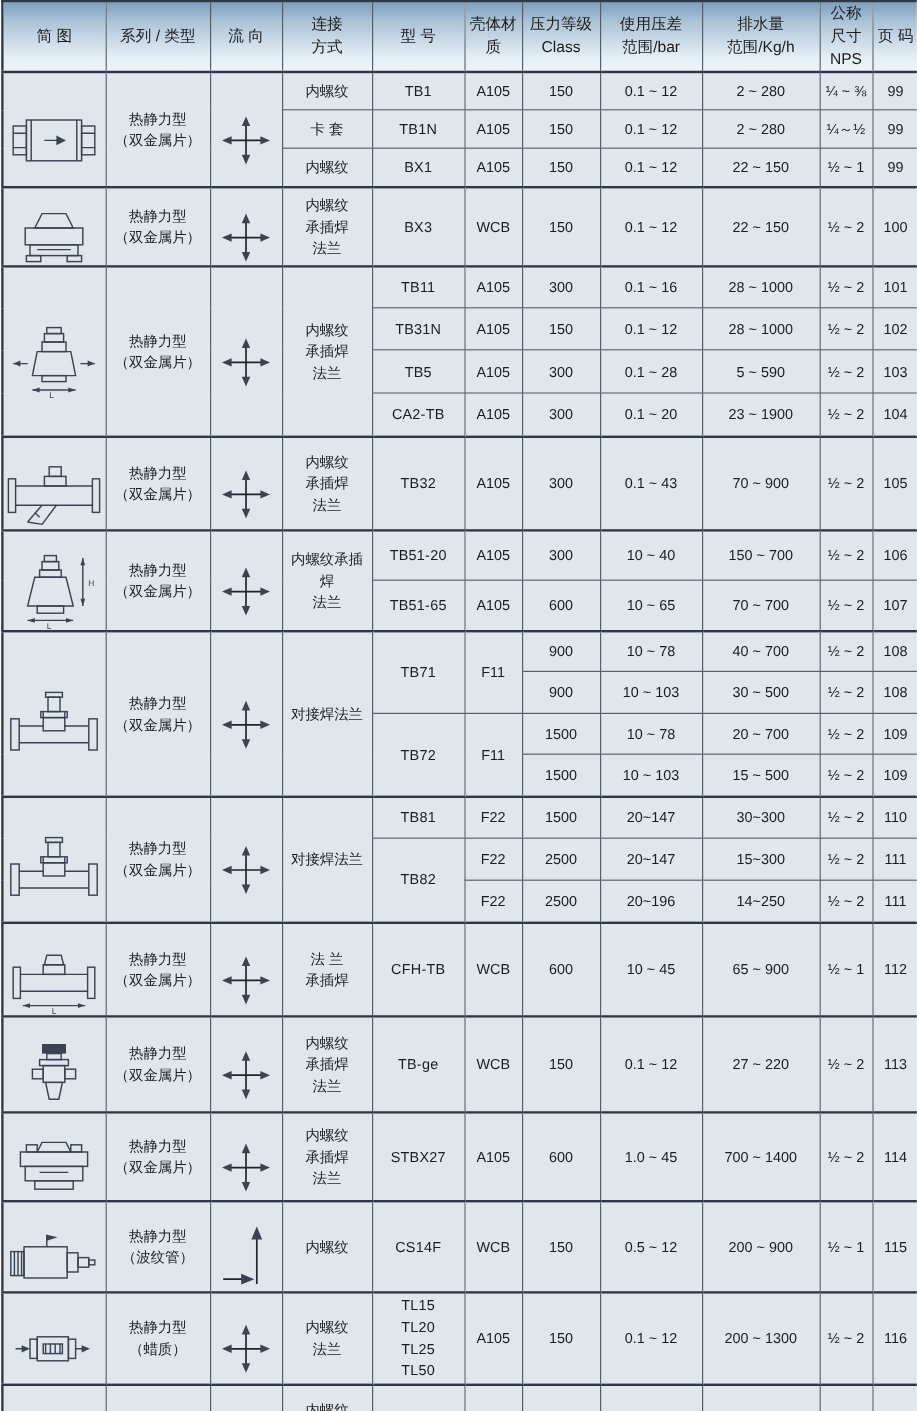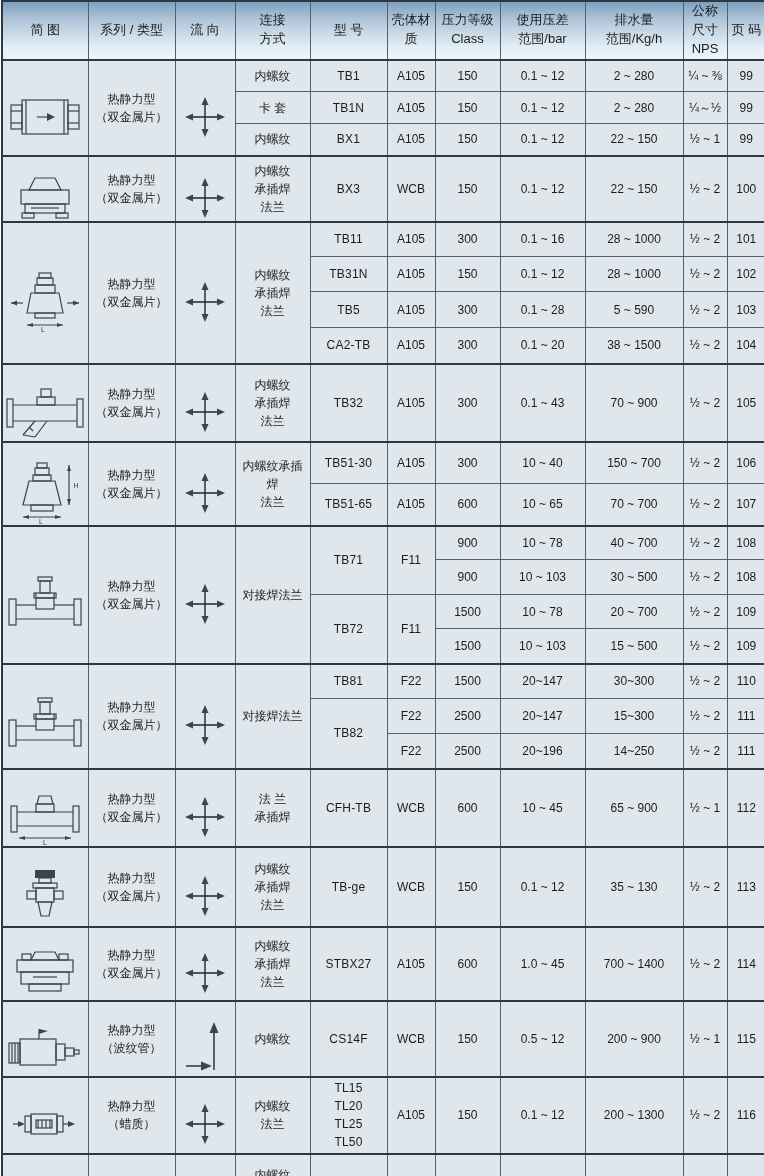--- a/index.html
+++ b/index.html
@@ -209,21 +209,21 @@
   <td>0.1 ~ 28</td>
   <td>5 ~ 590</td>
   <td>½ ~ 2</td>
   <td>103</td>
 </tr>
 <tr style="height:36px">
   <td class="mono">CA2-TB</td>
   <td>A105</td>
   <td>300</td>
   <td>0.1 ~ 20</td>
-  <td>38 ~ 1500</td>
+  <td>23 ~ 1900</td>
   <td>½ ~ 2</td>
   <td>104</td>
 </tr>
 
 <tr class="g" style="height:74px">
   <td>
     <svg width="80" height="58" viewBox="0 0 80 58">
       <rect class="dg" x="2" y="16" width="6" height="28"></rect>
             <rect class="dg" x="72" y="16" width="6" height="28"></rect>
       <line class="dg" x1="8" y1="22" x2="72" y2="22"></line>
@@ -286,21 +286,21 @@
             <line class="fa" x1="21" y1="4" x2="21" y2="38"></line>
       <polygon class="fl" points="41,21 33,17.5 33,24.5"></polygon>
             <polygon class="fl" points="1,21 9,17.5 9,24.5"></polygon>
       <polygon class="fl" points="21,1 17.5,9 24.5,9"></polygon>
             <polygon class="fl" points="21,41 17.5,33 24.5,33"></polygon>
     </svg>
   </td>
   <td rowspan="2">内螺纹承插
 焊
 法兰</td>
-  <td class="mono">TB51-30</td>
+  <td class="mono">TB51-20</td>
   <td>A105</td>
   <td>300</td>
   <td>10 ~ 40</td>
   <td>150 ~ 700</td>
   <td>½ ~ 2</td>
   <td>106</td>
 </tr>
 <tr style="height:35px">
   <td class="mono">TB51-65</td>
   <td>A105</td>
@@ -489,21 +489,21 @@
             <polygon class="fl" points="21,41 17.5,33 24.5,33"></polygon>
     </svg>
   </td>
   <td>内螺纹
 承插焊
 法兰</td>
   <td class="mono">TB-ge</td>
   <td>WCB</td>
   <td>150</td>
   <td>0.1 ~ 12</td>
-  <td>35 ~ 130</td>
+  <td>27 ~ 220</td>
   <td>½ ~ 2</td>
   <td>113</td>
 </tr>
 
 <tr class="g" style="height:69px">
   <td>
     <svg width="80" height="54" viewBox="0 0 80 54">
       <polygon class="dg" points="30,6 50,6 54,14 26,14"></polygon>
       <rect class="dg" x="17" y="8" width="9" height="6"></rect>
             <rect class="dg" x="54" y="8" width="9" height="6"></rect>

